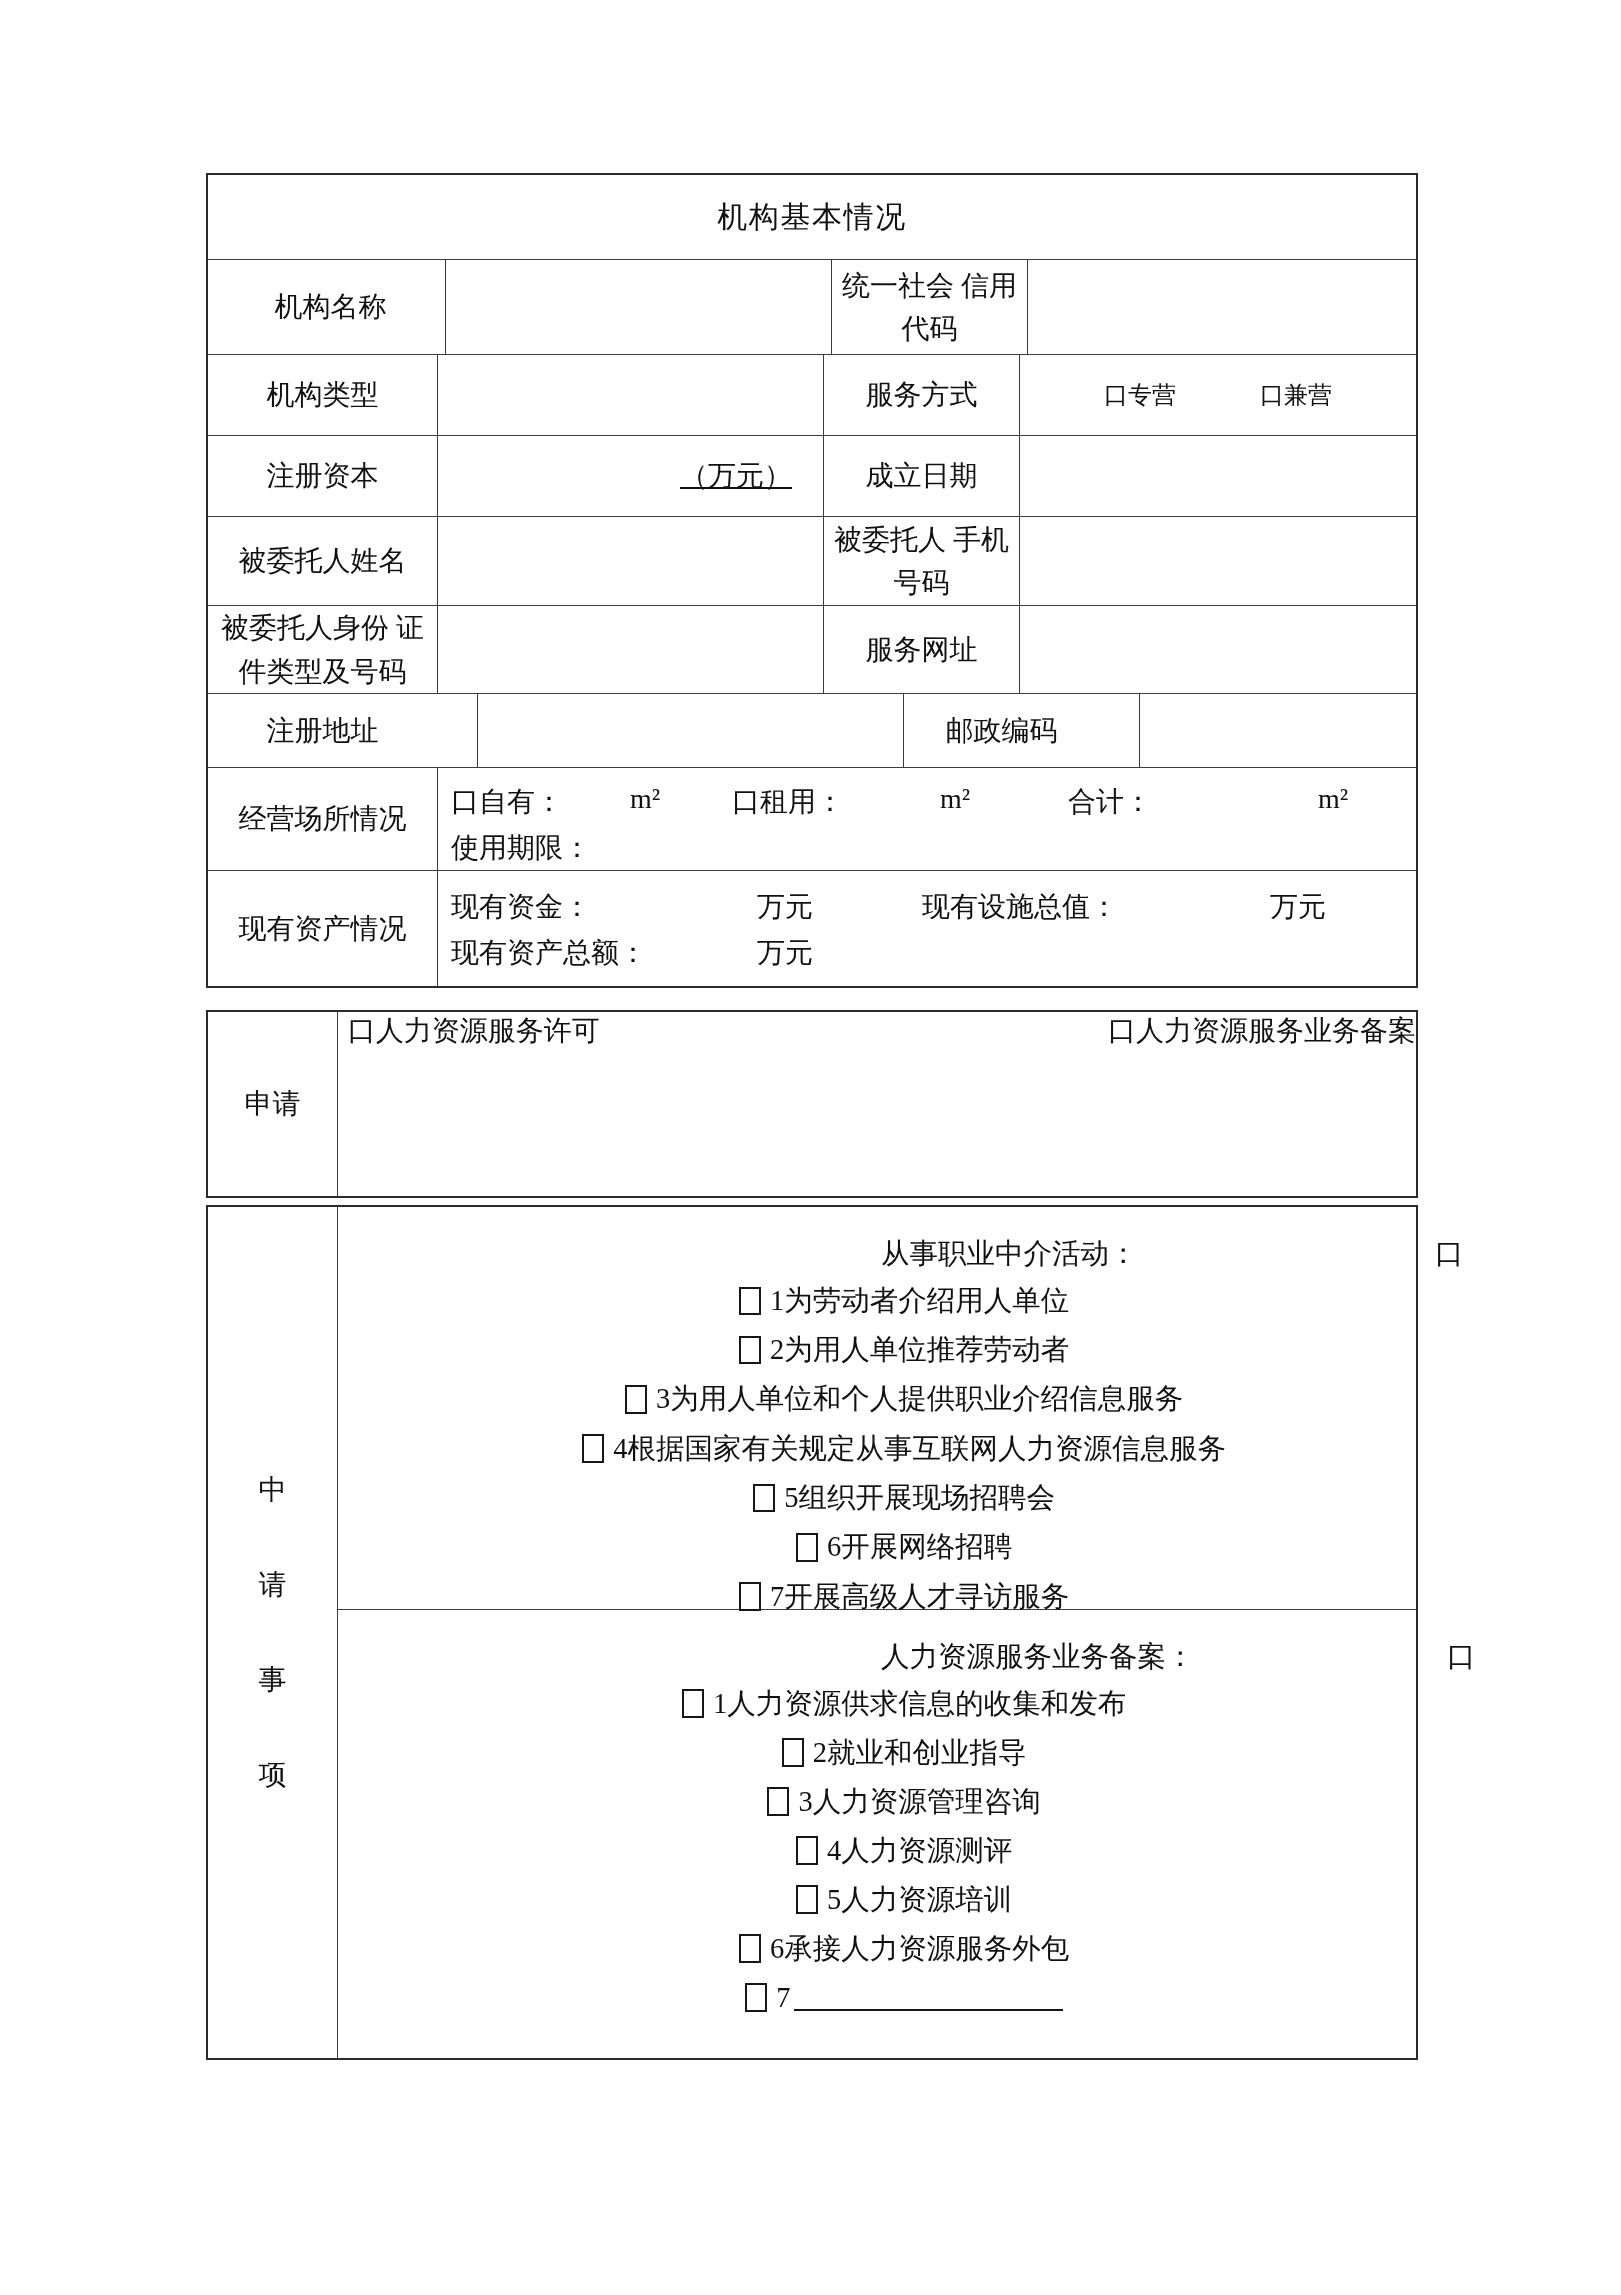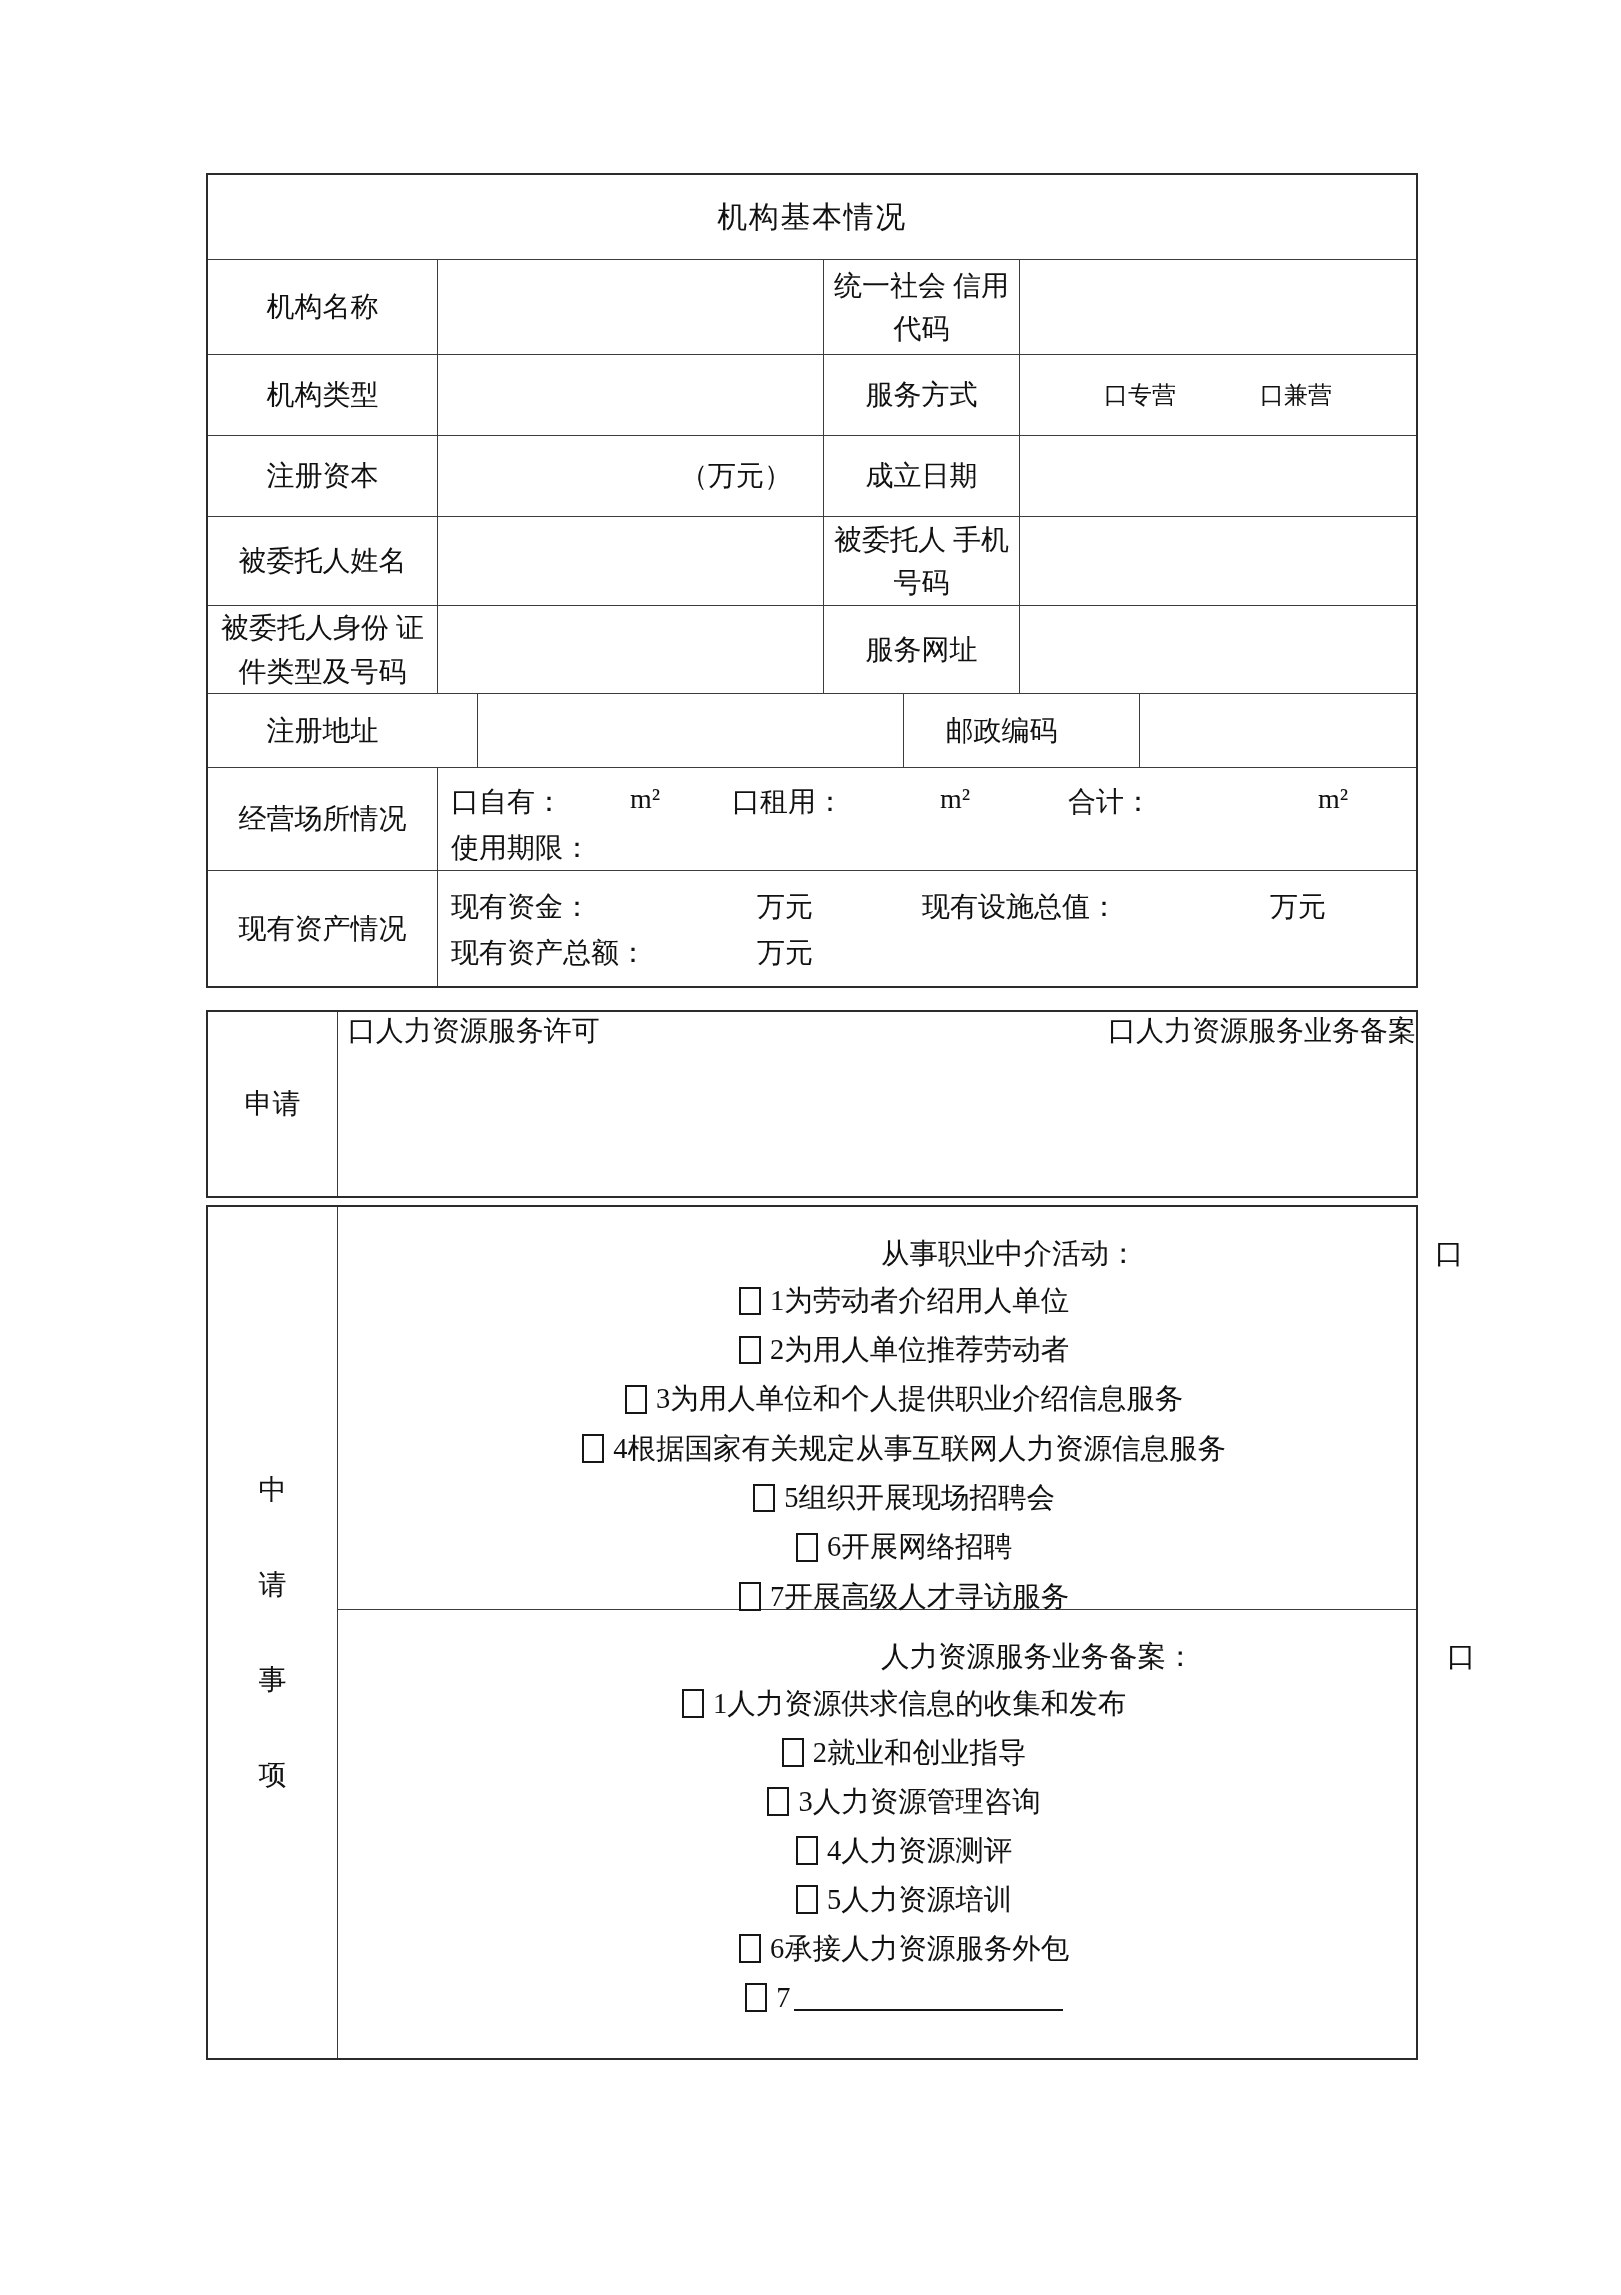--- a/index.html
+++ b/index.html
@@ -26,39 +26,39 @@
 
   .c1 { width:229px; }
   .c2 { width:386px; }
   .c3 { width:196px; }
   .c4 { flex:1; }
   .cfull { flex:1; }
   .cL { width:129px; }
   .cR { flex:1; }
 
   .h-title { height:84px; }
-  .h1 { height:95px; } .h2 { height:81px; } .h3 { height:81px; }
+  .h1 { height:95px;padding-left:8px; } .h2 { height:81px; } .h3 { height:81px; }
   .h4 { height:89px; } .h5 { height:88px; } .h6 { height:74px;gap:40px; }
   .h7 { height:103px; } .h8 { height:116px; }
   .hB { height:184px; }
   .g1 { height:402px; }
   .g2 { height:449px; border-top:1.6px solid #3c3c3c; }
 
   .lbl {
     display:flex; align-items:center; justify-content:center;
     text-align:center; font-size:28px; line-height:1.55;
     white-space:pre-line;
   }
   .title-cell {
     display:flex; align-items:center; justify-content:center;
     font-size:30px; letter-spacing:1.6px;
   }
   .unit-cell {
     display:flex; align-items:center; justify-content:flex-end;
-    padding-right:31px; font-size:28px;
+    padding-right:31px; font-size:28px;text-decoration:underline;
   }
   .opts-cell {
     display:flex; align-items:center; justify-content:space-evenly;
     font-size:24px;
   }
 
   .pcell { position:relative; padding-top:9.8px; font-size:28px; }
   .pcell8 { padding-top:12.2px; }
   .pline { position:relative; height:46px; }
   .pline span { position:absolute; top:4.9px; white-space:nowrap; }

